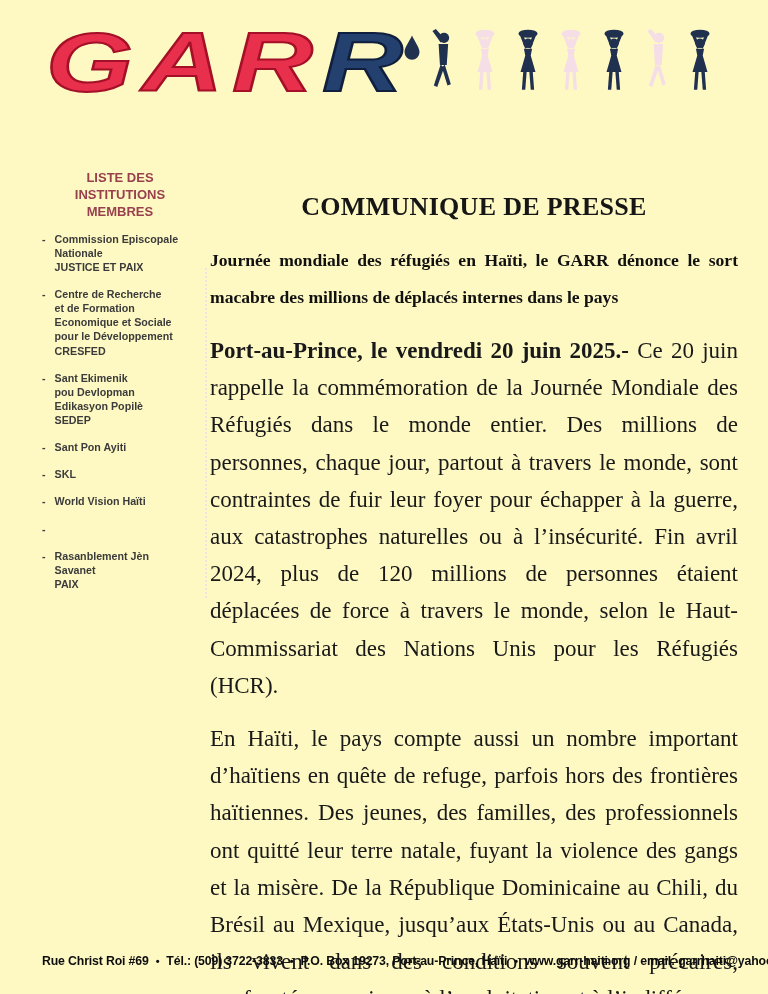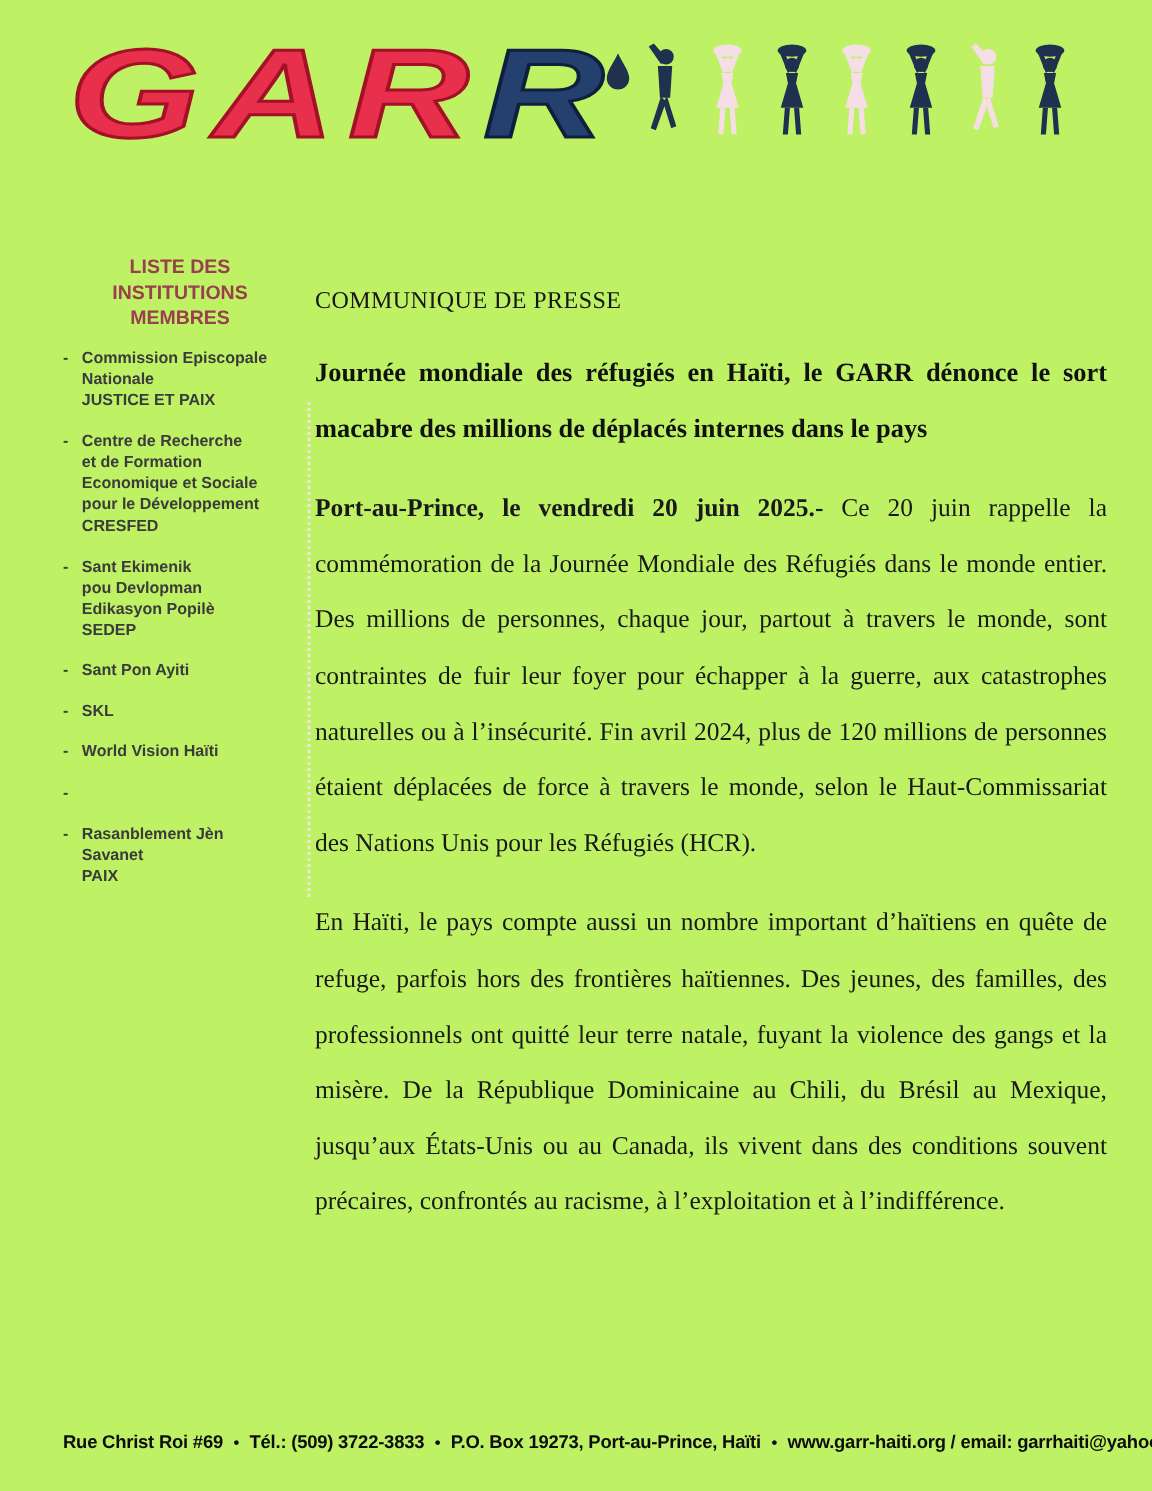--- a/index.html
+++ b/index.html
@@ -1,18 +1,18 @@
 <!DOCTYPE html>
 <html lang="fr"><head>
 <meta charset="utf-8">
 <style>
   html,body{margin:0;padding:0;background:#e9e9e9;}
   .page{
     position:relative;width:768px;height:994px;margin:0 auto;
-    background:#bef264;overflow:hidden;
+    background:#fef9c3;overflow:hidden;
     font-family:"Liberation Serif",serif;color:#161616;
     --fig-dark:#20304f;--fig-light:#f5dee6;--sb-red:#99404e;
   }
   
   .logo-row{position:absolute;left:46px;top:26px;width:700px;height:72px;display:flex;align-items:flex-start;}
   .logo-text-wrap{width:356px;height:70px;overflow:visible;flex:0 0 auto;}
   .logo-text{
     display:inline-block;transform:scaleX(1.33);transform-origin:left center;
     font-family:"Liberation Sans",sans-serif;font-weight:bold;font-style:italic;
     font-size:84px;line-height:72px;letter-spacing:7px;white-space:nowrap;
@@ -31,23 +31,23 @@
   
   .sidebar{position:absolute;left:40px;top:170px;width:160px;font-family:"Liberation Sans",sans-serif;}
   .sb-title{color:var(--sb-red);font-weight:bold;font-size:13px;line-height:1.3;text-align:center;}
   .sb-list{margin-top:11px;padding-left:2px;}
   .sb-item{display:flex;gap:9px;margin-bottom:13px;font-weight:bold;color:#3b3b3b;font-size:10.7px;line-height:1.32;}
   .sb-dash{flex:0 0 auto;}
   
   .divider{position:absolute;left:205px;top:268px;height:330px;border-left:2px dotted #efe4e4;}
   
   .main{position:absolute;left:210px;top:192px;width:528px;}
-  .doc-title{font-size:16px;font-weight:normal;text-align:left;letter-spacing:0.3px;margin:0;}
+  .doc-title{font-size:26px;font-weight:bold;text-align:center;letter-spacing:0.3px;margin:0;}
   .headline{margin-top:20px;font-size:17.6px;font-weight:bold;line-height:37px;text-align:justify;color:#111;}
-  .para{margin:16px 0 0 0;font-size:17px;line-height:37.2px;text-align:justify;color:#191919;}
+  .para{margin:16px 0 0 0;font-size:23px;line-height:37.2px;text-align:justify;color:#191919;}
   .para .lead{font-weight:bold;}
   
   .footer{
     position:absolute;left:42px;right:26px;bottom:26px;
     font-family:"Liberation Sans",sans-serif;font-weight:bold;font-size:12.3px;
     letter-spacing:-0.15px;white-space:nowrap;color:#0d0d0d;
   }
   .sep{margin:0 7px;font-size:11px;}
   .defs-hidden{position:absolute;width:0;height:0;overflow:hidden;}
 </style>

